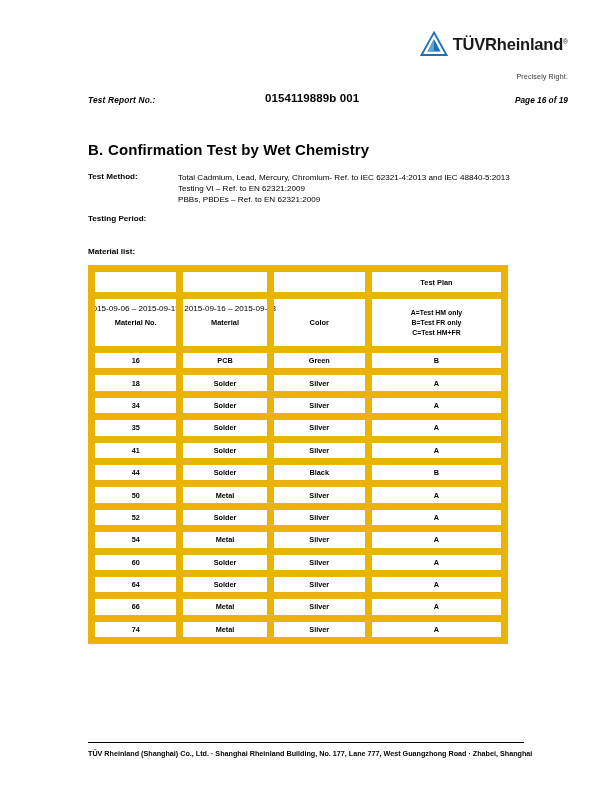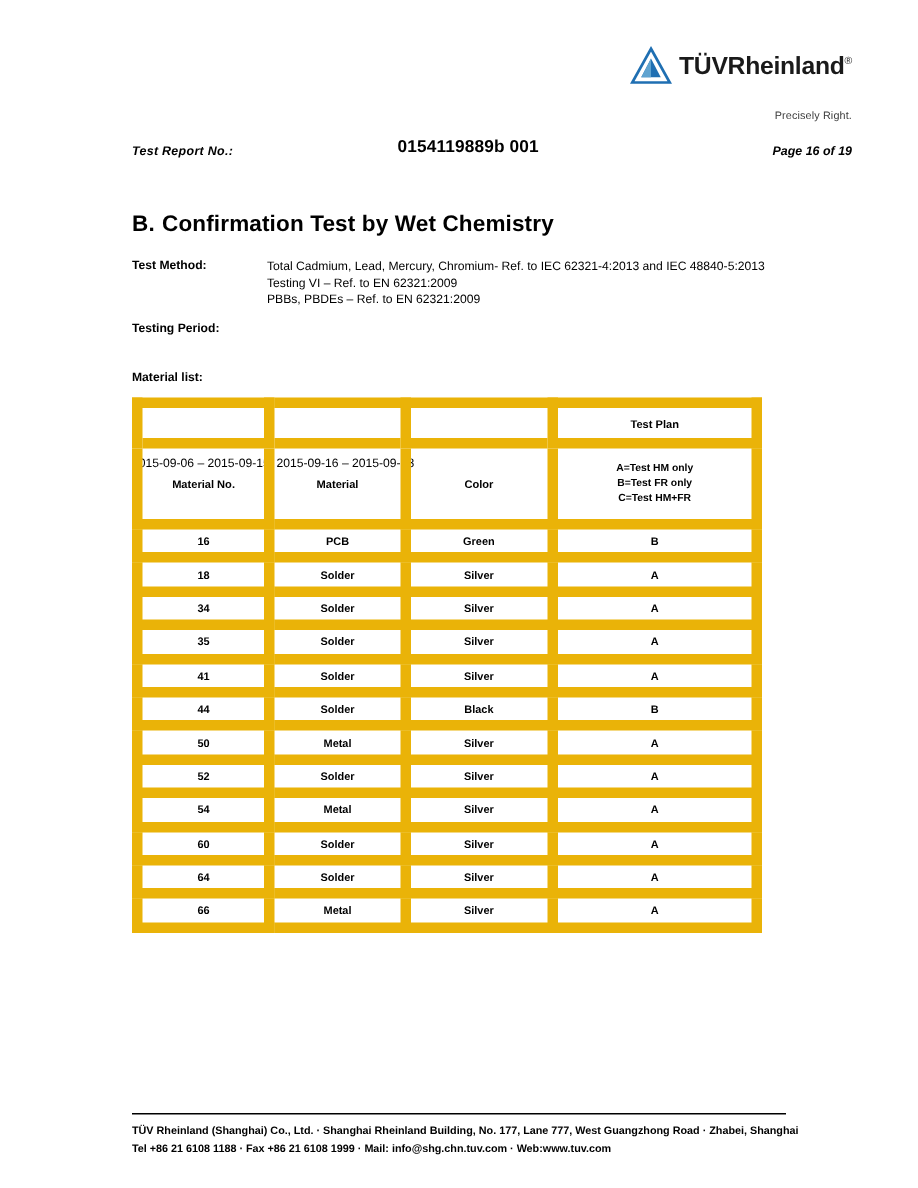--- a/index.html
+++ b/index.html
@@ -341,22 +341,27 @@
         <td class="body-cell">Solder</td>
         <td class="body-cell">Silver</td>
         <td class="body-cell">A</td>
       </tr>
       <tr>
         <td class="body-cell">66</td>
         <td class="body-cell">Metal</td>
         <td class="body-cell">Silver</td>
         <td class="body-cell">A</td>
       </tr>
+      <tr>
+        <td class="body-cell">74</td>
+        <td class="body-cell">Metal</td>
+        <td class="body-cell">Silver</td>
+        <td class="body-cell">A</td>
+      </tr>
     </tbody>
   </table>
 
   <div class="footer-rule"></div>
   <div class="footer">
     <div>TÜV Rheinland (Shanghai) Co., Ltd. · Shanghai Rheinland Building, No. 177, Lane 777, West Guangzhong Road · Zhabei, Shanghai</div>
-    <div>Tel +86 21 6108 1188 · Fax +86 21 6108 1999 · Mail: info@shg.chn.tuv.com · Web:www.tuv.com</div>
   </div>
 
 </div>
 
 </body></html>

